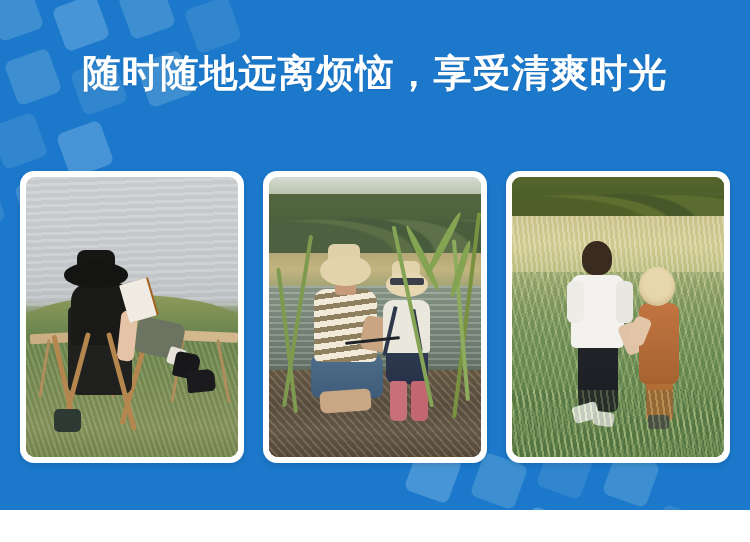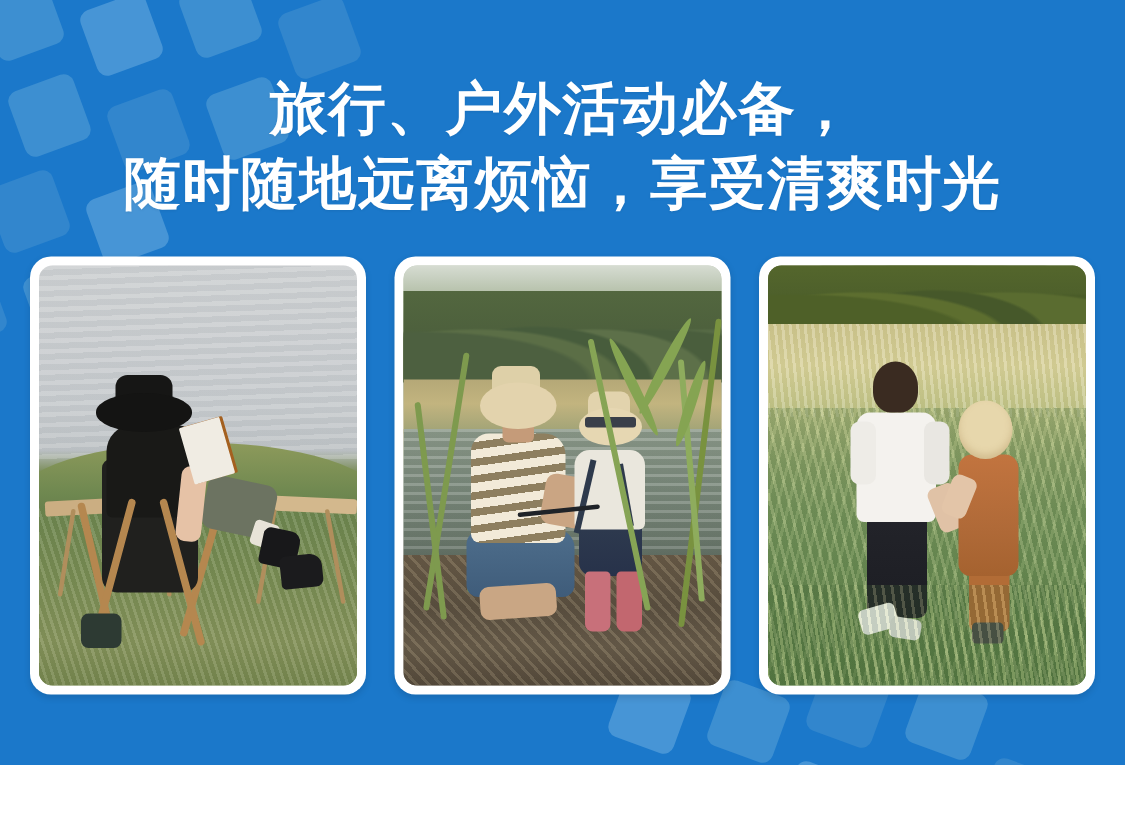--- a/index.html
+++ b/index.html
@@ -439,21 +439,20 @@
       <div class="sq soft" style="left:256px; top:74px;"></div>
 
       <div class="sq bright" style="left:10px;  top:132px;"></div>
       <div class="sq" style="left:76px;  top:126px;"></div>
       <div class="sq soft" style="left:142px; top:136px;"></div>
       <div class="sq" style="left:208px; top:128px;"></div>
     </div>
   </div>
 
   <div class="headline">
-    <span class="headline-line">旅行、户外活动必备，</span>
     <span class="headline-line">随时随地远离烦恼，享受清爽时光</span>
   </div>
 
   <div class="photo-row">
 
     <div class="photo-card">
       <div class="photo-inner ph1">
         <div class="water-sheen"></div>
         <div class="bank"></div>
         <div class="ground"></div>

